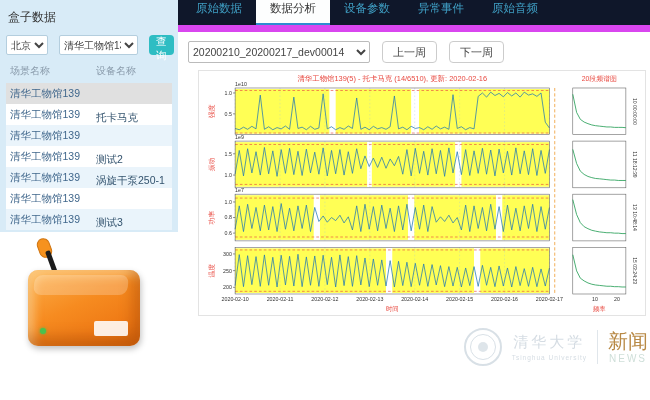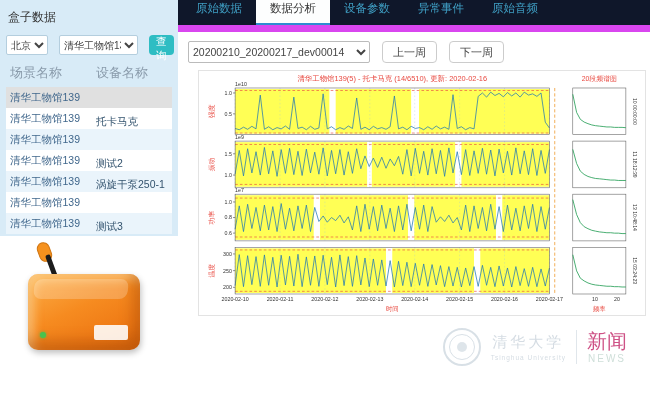--- a/index.html
+++ b/index.html
@@ -9,21 +9,21 @@
 
   
   .sidebar { width:178px; flex:none; display:flex; flex-direction:column; background:#fff; }
   .sidebar-upper { background:#d8ebf7; padding:6px 6px 2px 6px; }
   .sidebar-title { font-size:12px; color:#333; padding:3px 2px 9px 2px; }
   .filter-row { display:flex; gap:11px; align-items:center; }
   .sel { font-size:10px; height:20px; border:1px solid #b4cede; background:#fff; color:#444; border-radius:2px; }
   .sel.region { width:48px; }
   .sel.site { width:79px; }
   .query-btn { background:#2ebdc3; color:#fff; border:none; font-size:10.5px; height:20px; padding:0 7px; border-radius:4px; cursor:pointer; }
-  .list-header { display:flex; font-size:13px; color:#8a9bab; padding:9px 0 5px 4px; }
+  .list-header { display:flex; font-size:10px; color:#8a9bab; padding:9px 0 5px 4px; }
   .list-header .col1 { width:86px; }
   .device-list { }
   .row { display:flex; height:21px; align-items:center; font-size:10.5px; padding-left:4px; background:#fff; cursor:pointer; }
   .row .site { width:86px; color:#40678c; }
   .row .dev { flex:1; color:#33536e;margin-top:48px; }
   .row.alt { background:#eaf4fb; }
   .row.selected { background:#e0e0e0; }
   .photo-area { flex:1; background:#fff; position:relative; }
 
   
@@ -42,30 +42,30 @@
   .tabbar { display:flex; align-items:flex-end; background:#0f172a; border-bottom:7px solid #d946ef; height:32px; padding:0 4px; }
   .tab { font-size:11.5px; color:#3f9fc4; padding:8px 14px 7px 14px; cursor:pointer; border-bottom:2px solid transparent; }
   .tab.active { color:#333; border-bottom:2px solid #2d8cd0; background:#fdfefe; }
   .toolbar { display:flex; gap:12px; padding:9px 0 7px 10px; align-items:center; }
   .dataset-select { font-size:10.5px; height:22px; border:1px solid #bbb; width:182px; color:#444; border-radius:2px; background:#fff; }
   .btn { font-size:11px; border:1px solid #ccc; background:#fff; height:22px; padding:0 10px; border-radius:4px; color:#444; cursor:pointer; }
   .chart-panel { margin-left:20px; width:448px; border:1px solid #e3e3e3; background:#fff; }
   .chart-panel svg { display:block; width:100%; height:auto; }
 
   
-  .watermark { position:absolute; right:23px; bottom:10px; display:flex; align-items:center; gap:10px; opacity:.75; }
+  .watermark { position:absolute; right:2px; bottom:10px; display:flex; align-items:center; gap:10px; opacity:.75; }
   .emblem { width:38px; height:38px; border:2px solid #ccd6de; border-radius:50%; position:relative; }
   .emblem-inner { position:absolute; top:4px; left:4px; width:26px; height:26px; border:1px solid #ccd6de; border-radius:50%; }
   .emblem-core { position:absolute; top:12px; left:12px; width:10px; height:10px; border-radius:50%; background:#d4dde4; }
   .wm-text { text-align:center; color:#c7d1da; }
   .wm-cn { font-size:15px; letter-spacing:3px; }
   .wm-en { font-size:6.5px; letter-spacing:1px; margin-top:2px; }
   .wm-div { width:1px; height:34px; background:#d6dee5; }
   .wm-news { text-align:center; }
-  .wm-news-cn { font-size:20px; color:#be185d; line-height:1; }
+  .wm-news-cn { font-size:20px; color:#a16207; line-height:1; }
   .wm-news-en { font-size:10px; letter-spacing:2px; color:#bed4cc; margin-top:2px; }
 </style>
 </head>
 <body>
 
 <div class="page">
 
   <aside class="sidebar">
     <div class="sidebar-upper">
       <div class="sidebar-title">盒子数据</div>

